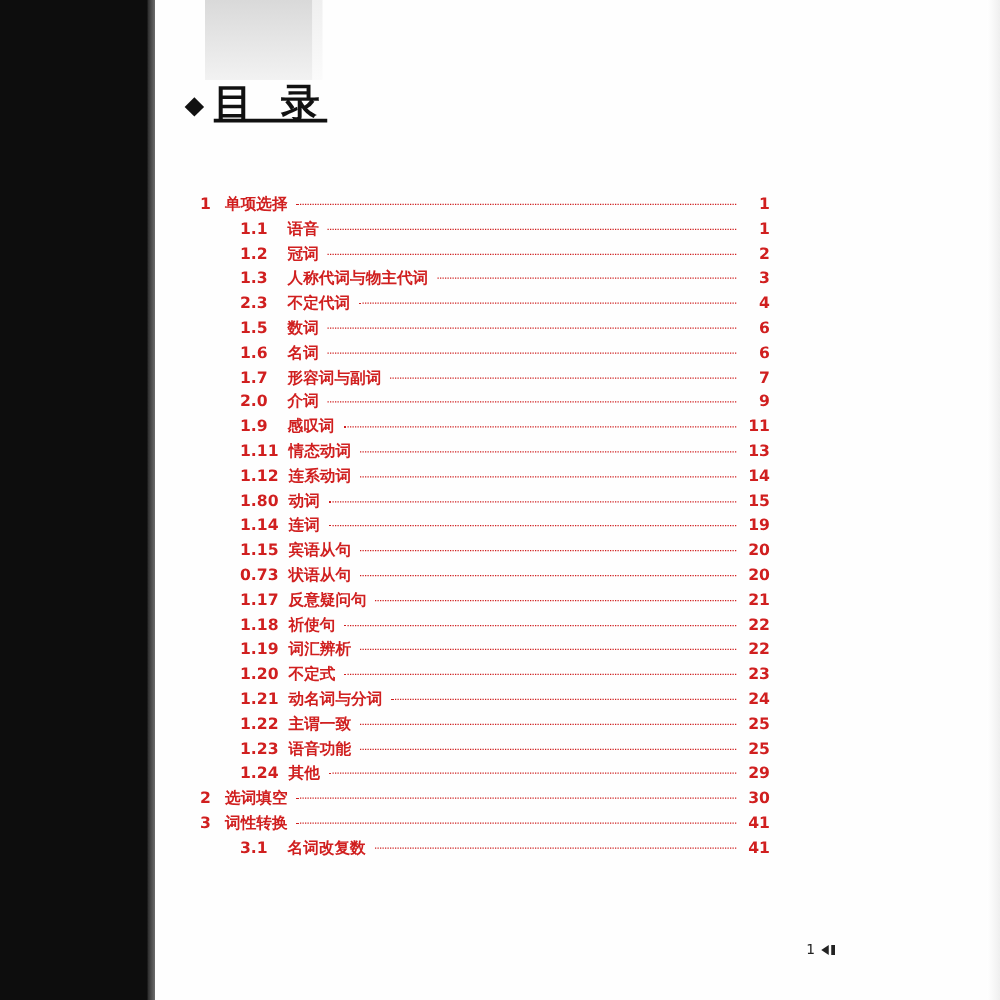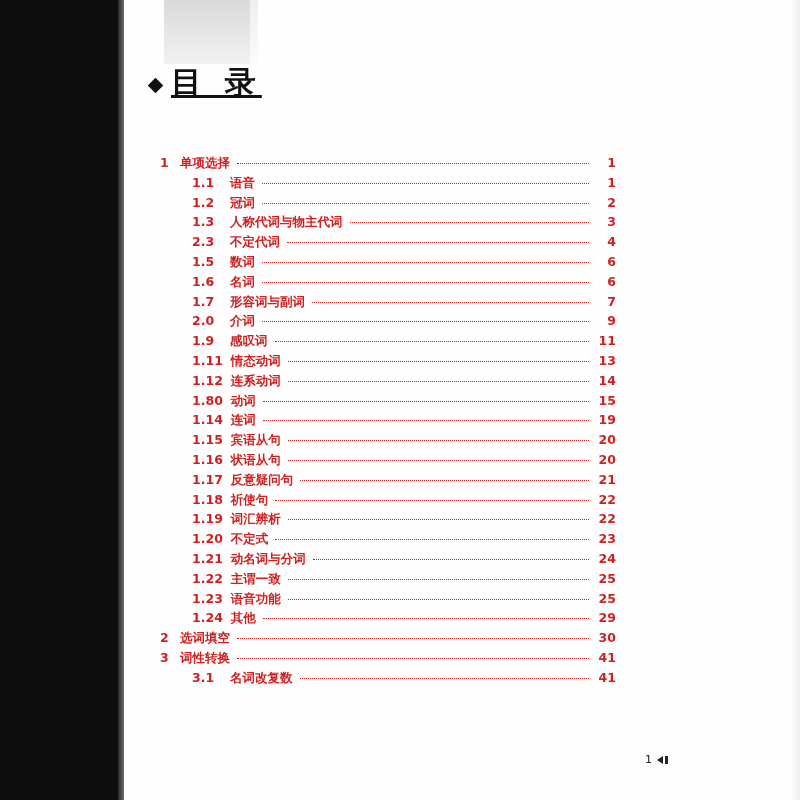--- a/index.html
+++ b/index.html
@@ -212,21 +212,21 @@
         <span class="dots"></span>
         <span class="pg">19</span>
       </div>
       <div class="row lvl2">
         <span class="num">1.15</span>
         <span class="label">宾语从句</span>
         <span class="dots"></span>
         <span class="pg">20</span>
       </div>
       <div class="row lvl2">
-        <span class="num">1.16</span>
+        <span class="num">0.73</span>
         <span class="label">状语从句</span>
         <span class="dots"></span>
         <span class="pg">20</span>
       </div>
       <div class="row lvl2">
         <span class="num">1.17</span>
         <span class="label">反意疑问句</span>
         <span class="dots"></span>
         <span class="pg">21</span>
       </div>

